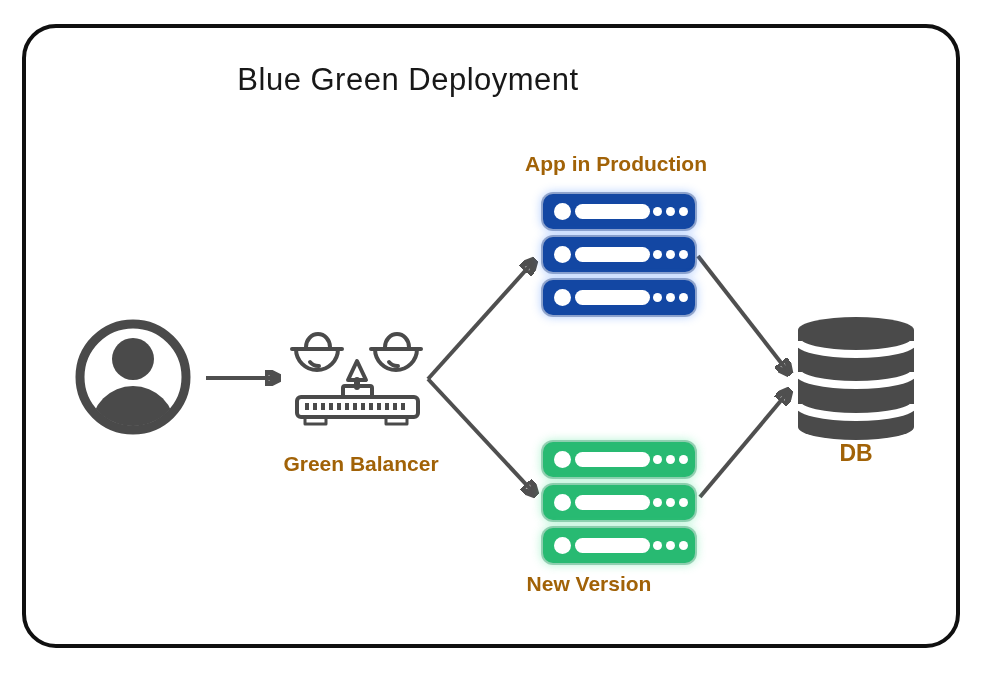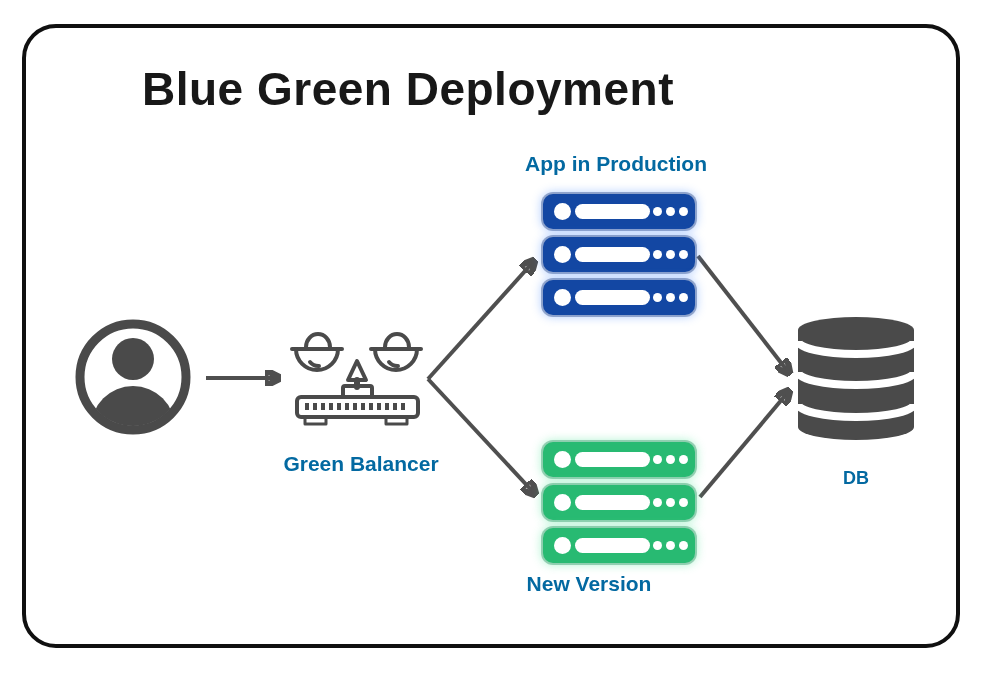--- a/index.html
+++ b/index.html
@@ -8,31 +8,31 @@
     font-family:"Liberation Sans",sans-serif;
     color:#1c1c1c;
   }
   .card{
     position:absolute;left:22px;top:24px;width:938px;height:624px;
     border:4px solid var(--card-border,#101010);border-radius:34px;
     box-sizing:border-box;background:#fff;
   }
   .title{
     position:absolute;left:22px;top:62px;width:772px;margin:0;
-    text-align:center;font-size:46px;font-weight:700;color:#181818;
+    text-align:center;font-size:31px;font-weight:400;color:#181818;
     letter-spacing:0.5px;
   }
   .node-label{
-    position:absolute;font-weight:700;font-size:21px;color:#0369a1;
+    position:absolute;font-weight:700;font-size:21px;color:#a16207;
     text-align:center;white-space:nowrap;
   }
   .lb-label{left:261px;top:452px;width:200px;}
   .prod-label{left:516px;top:152px;width:200px;}
   .nv-label{left:489px;top:572px;width:200px;}
-  .db-label{left:806px;top:468px;width:100px;font-size:18px;}
+  .db-label{left:806px;top:440px;width:100px;font-size:23px;}
 
   svg.arrows{position:absolute;left:0;top:0;width:989px;height:677px;
     color:var(--arrow-gray,#4f4f4f);pointer-events:none;}
   svg.arrows path{stroke:currentColor;stroke-width:4;fill:none;}
 
   .icon-gray{color:var(--icon-gray,#4a4a4a);}
   .user-node{position:absolute;left:72px;top:316px;width:122px;height:122px;}
   .lb-node{position:absolute;left:286px;top:320px;width:150px;height:108px;}
   .db-node{position:absolute;left:798px;top:317px;width:116px;height:126px;}
 

